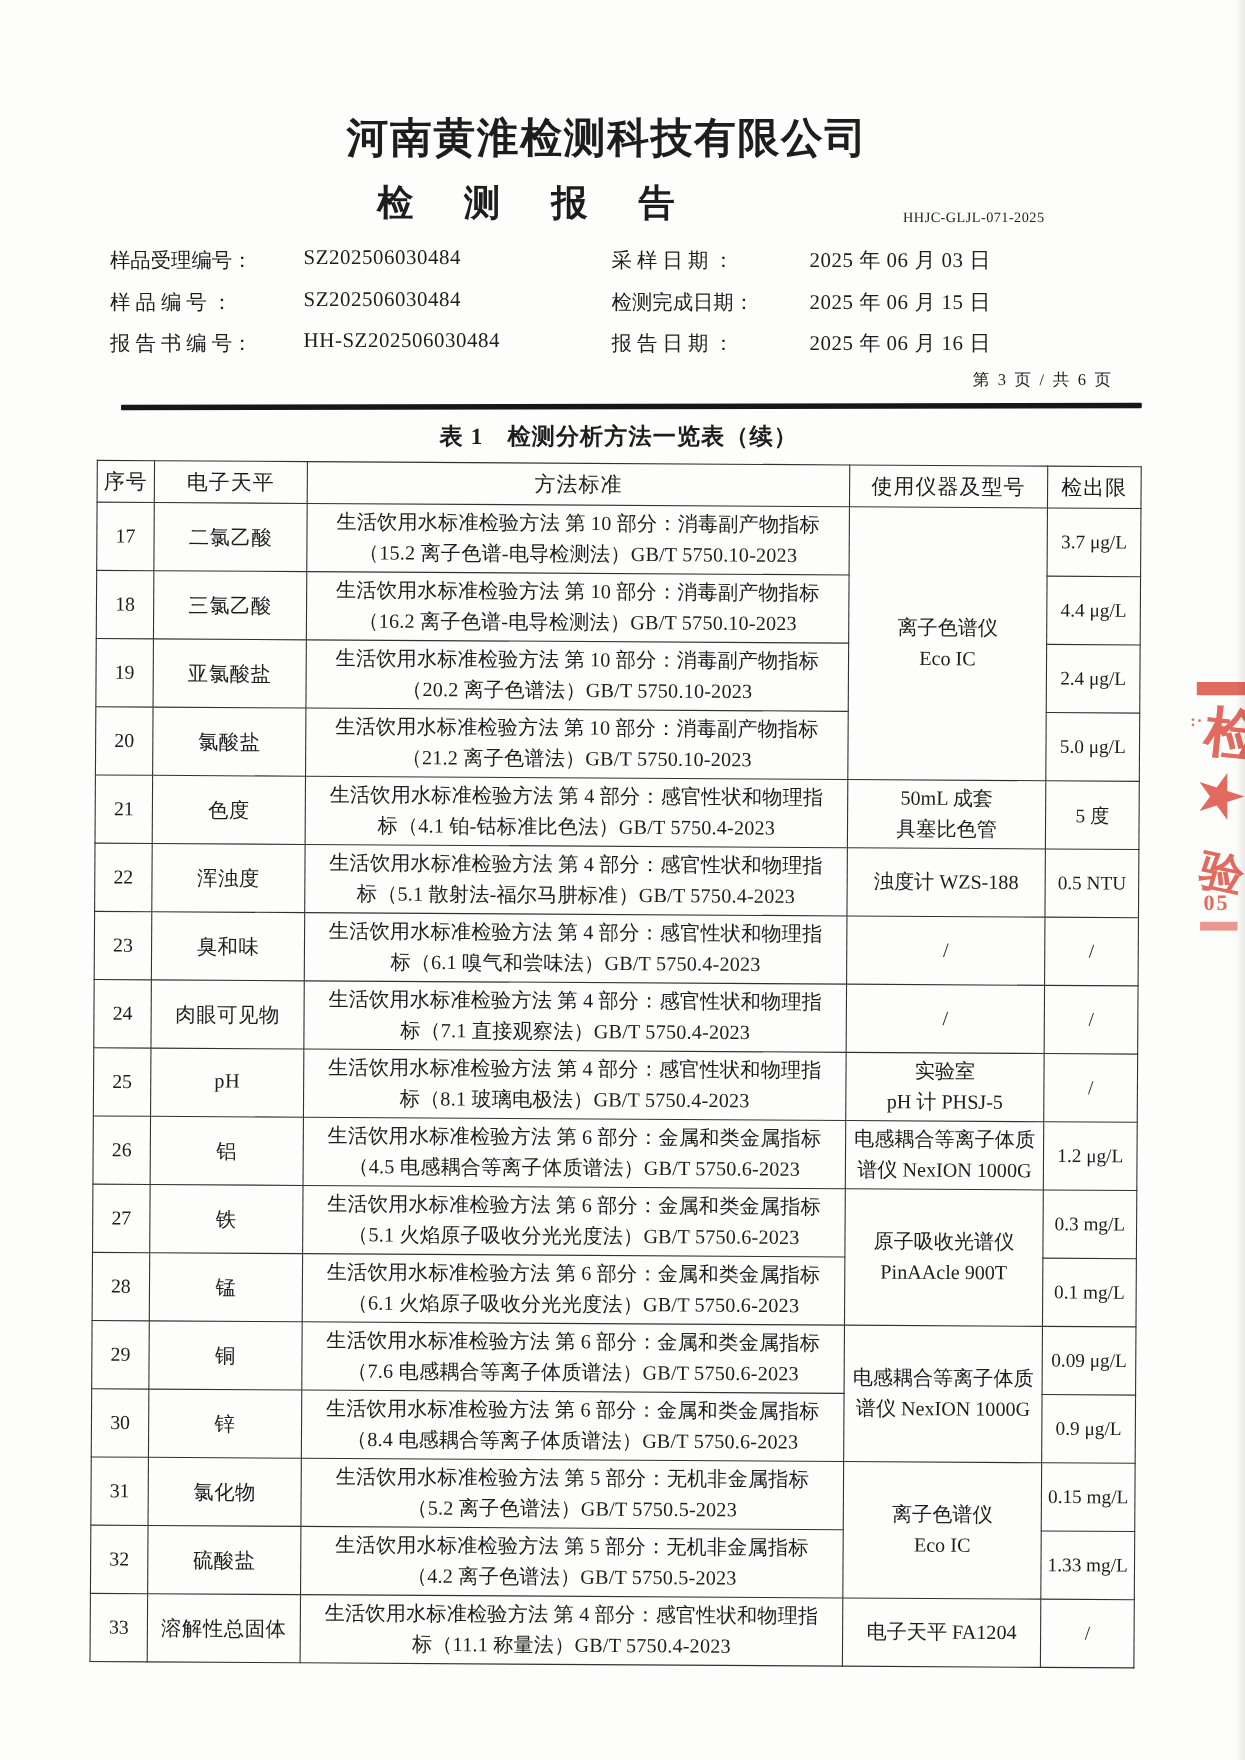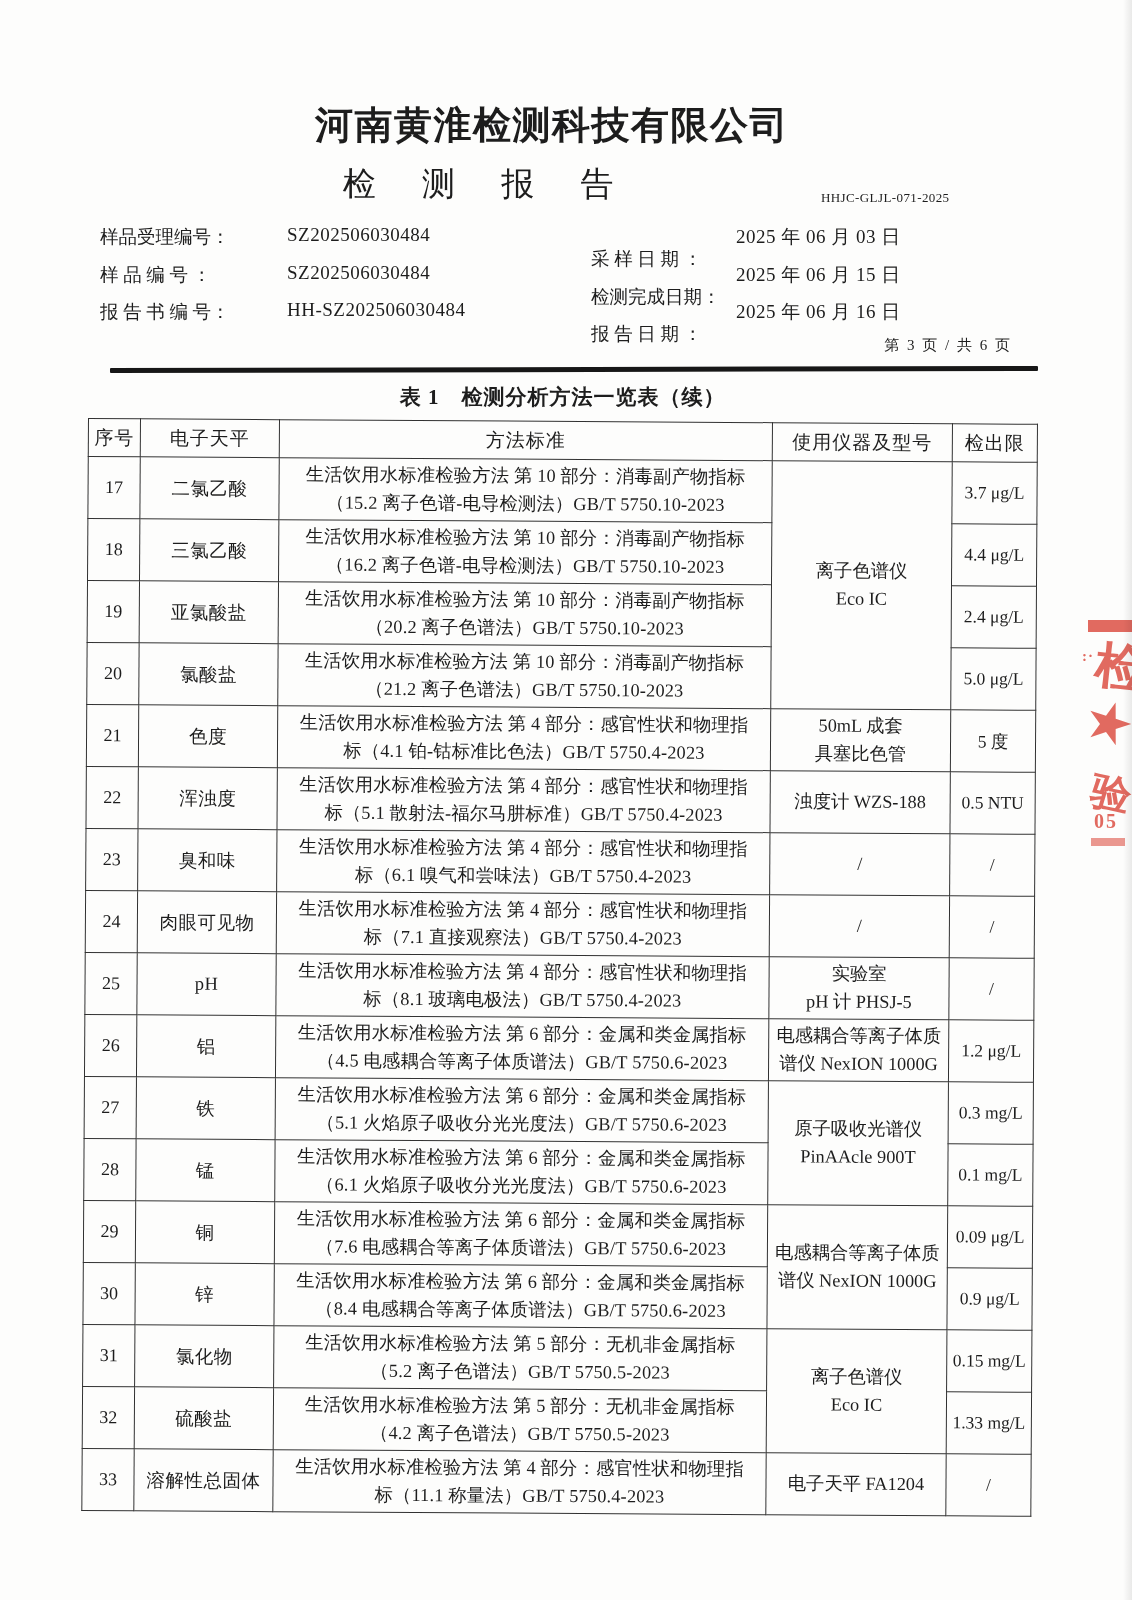--- a/index.html
+++ b/index.html
@@ -7,27 +7,27 @@
     width:1132px; height:1600px; position:relative; overflow:hidden;
     background:#fdfdfc; color:#1d1d1d;
     font-family:"Liberation Serif","DejaVu Serif",serif;
   }
   .edge-shade { position:absolute; top:0; right:0; width:9px; height:1600px;
     background:linear-gradient(to right, rgba(0,0,0,0), rgba(0,0,0,0.08)); }
 
   .company { position:absolute; top:100px; left:0; width:1104px; text-align:center;
     font-size:38px; font-weight:bold; letter-spacing:1.5px; }
   .report-title { position:absolute; top:162px; left:0; width:956px; text-align:center;
-    font-size:33px; font-weight:normal; letter-spacing:19px; text-indent:19px; }
+    font-size:33px; font-weight:bold; letter-spacing:19px; text-indent:19px; }
   .doc-number { position:absolute; top:190px; left:821px; font-size:13px; letter-spacing:0.4px; }
 
   .info-label { position:absolute; font-size:18.5px; white-space:nowrap; }
   .info-value { position:absolute; font-size:19px; white-space:nowrap; letter-spacing:0.5px; }
-  .il { left:100px; } .ivl { left:287px;font-family:Liberation Serif, serif; }
-  .ir { left:591px;margin-top:22px; } .ivr { left:736px; }
+  .il { left:100px; } .ivl { left:276px;font-family:Liberation Serif, serif; }
+  .ir { left:556px; } .ivr { left:736px; }
   .r1 { top:224px; } .r2 { top:262px; } .r3 { top:299px; }
 
   .page-indicator { position:absolute; top:336px; left:0; width:1012px; text-align:right;
     font-size:15px; letter-spacing:2px; }
   .rule { position:absolute; top:367px; left:110px; width:928px; height:4.5px;
     background:#171717; transform:rotate(-0.12deg); border-radius:1px; }
   .table-title { position:absolute; top:383px; left:88px; width:949px; text-align:center;
     font-size:21px; font-weight:bold; letter-spacing:1px; }
 
   .table-wrap { position:absolute; top:418px; left:88px; transform:rotate(0.35deg);

